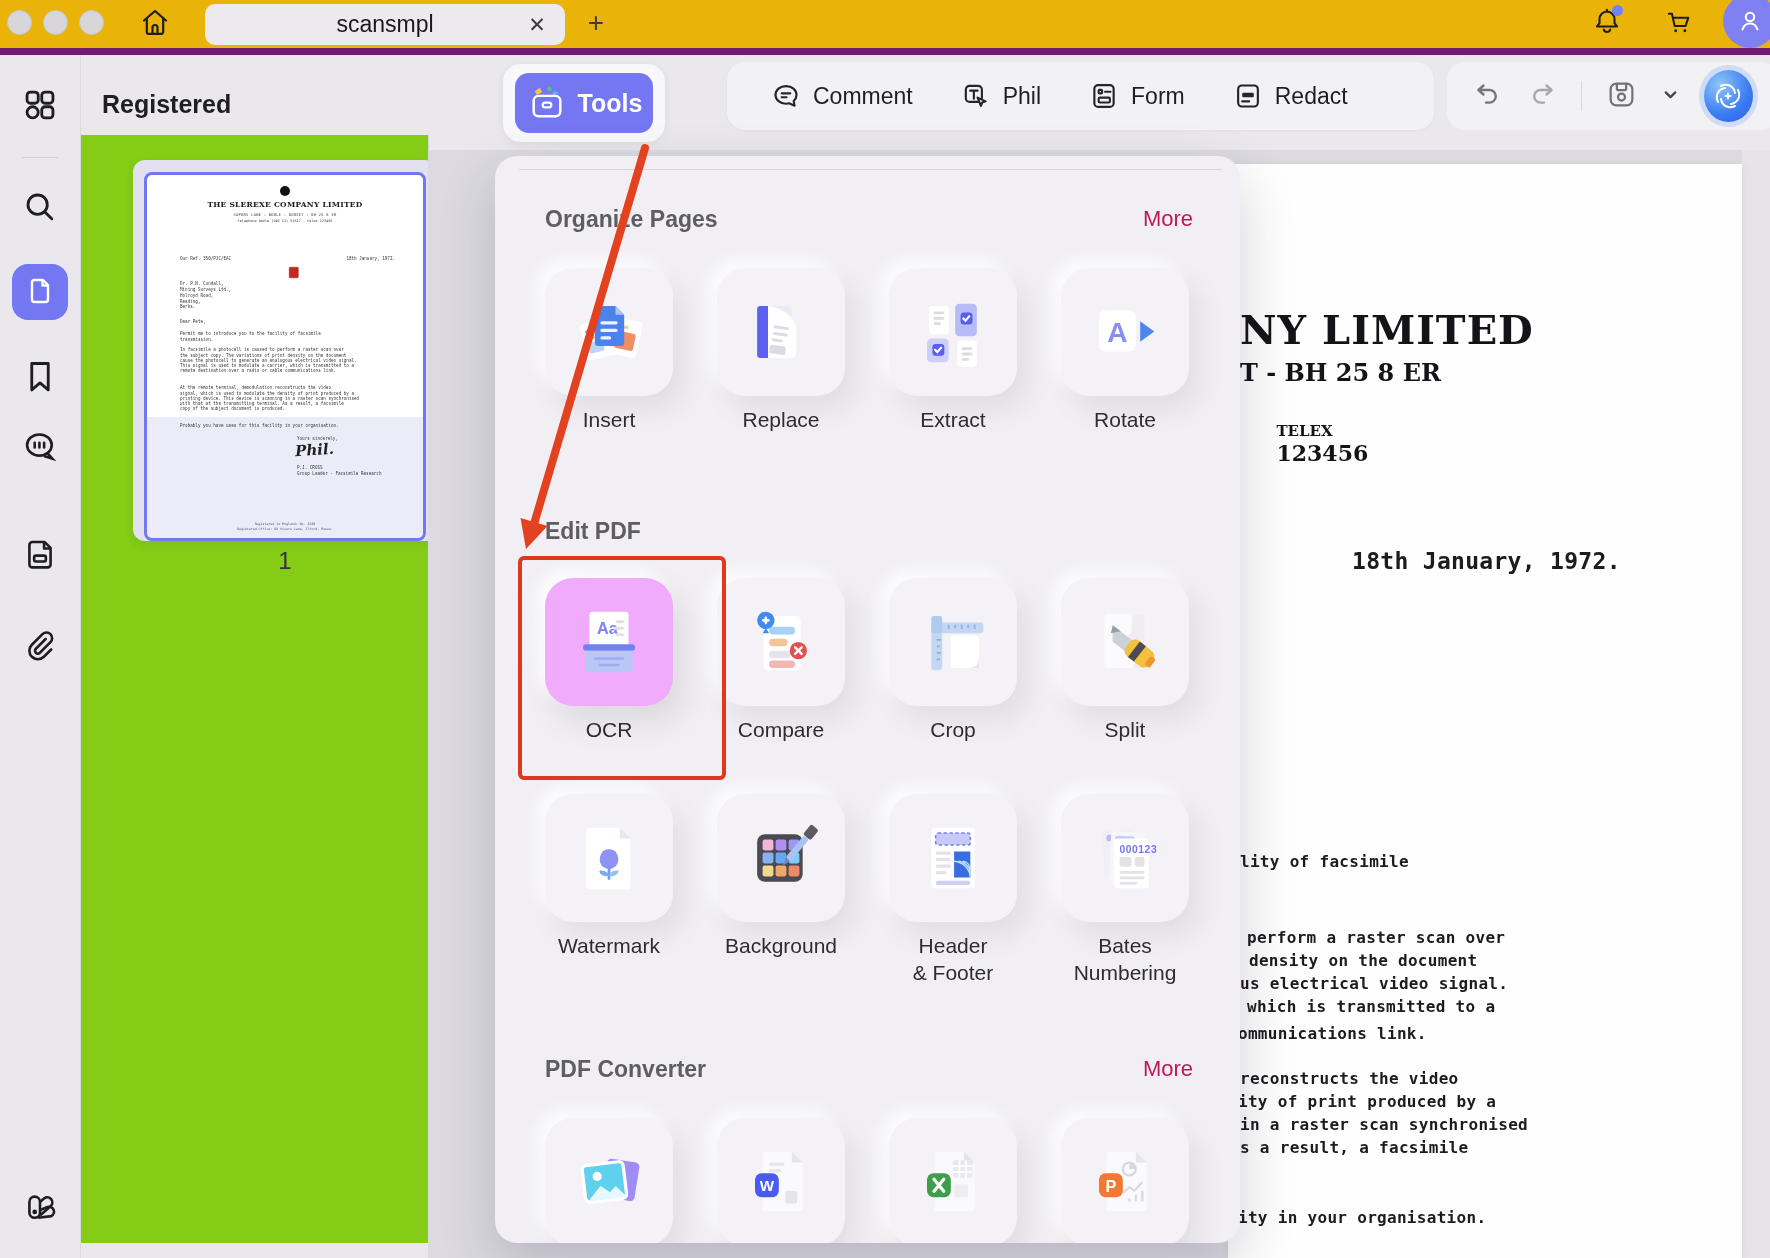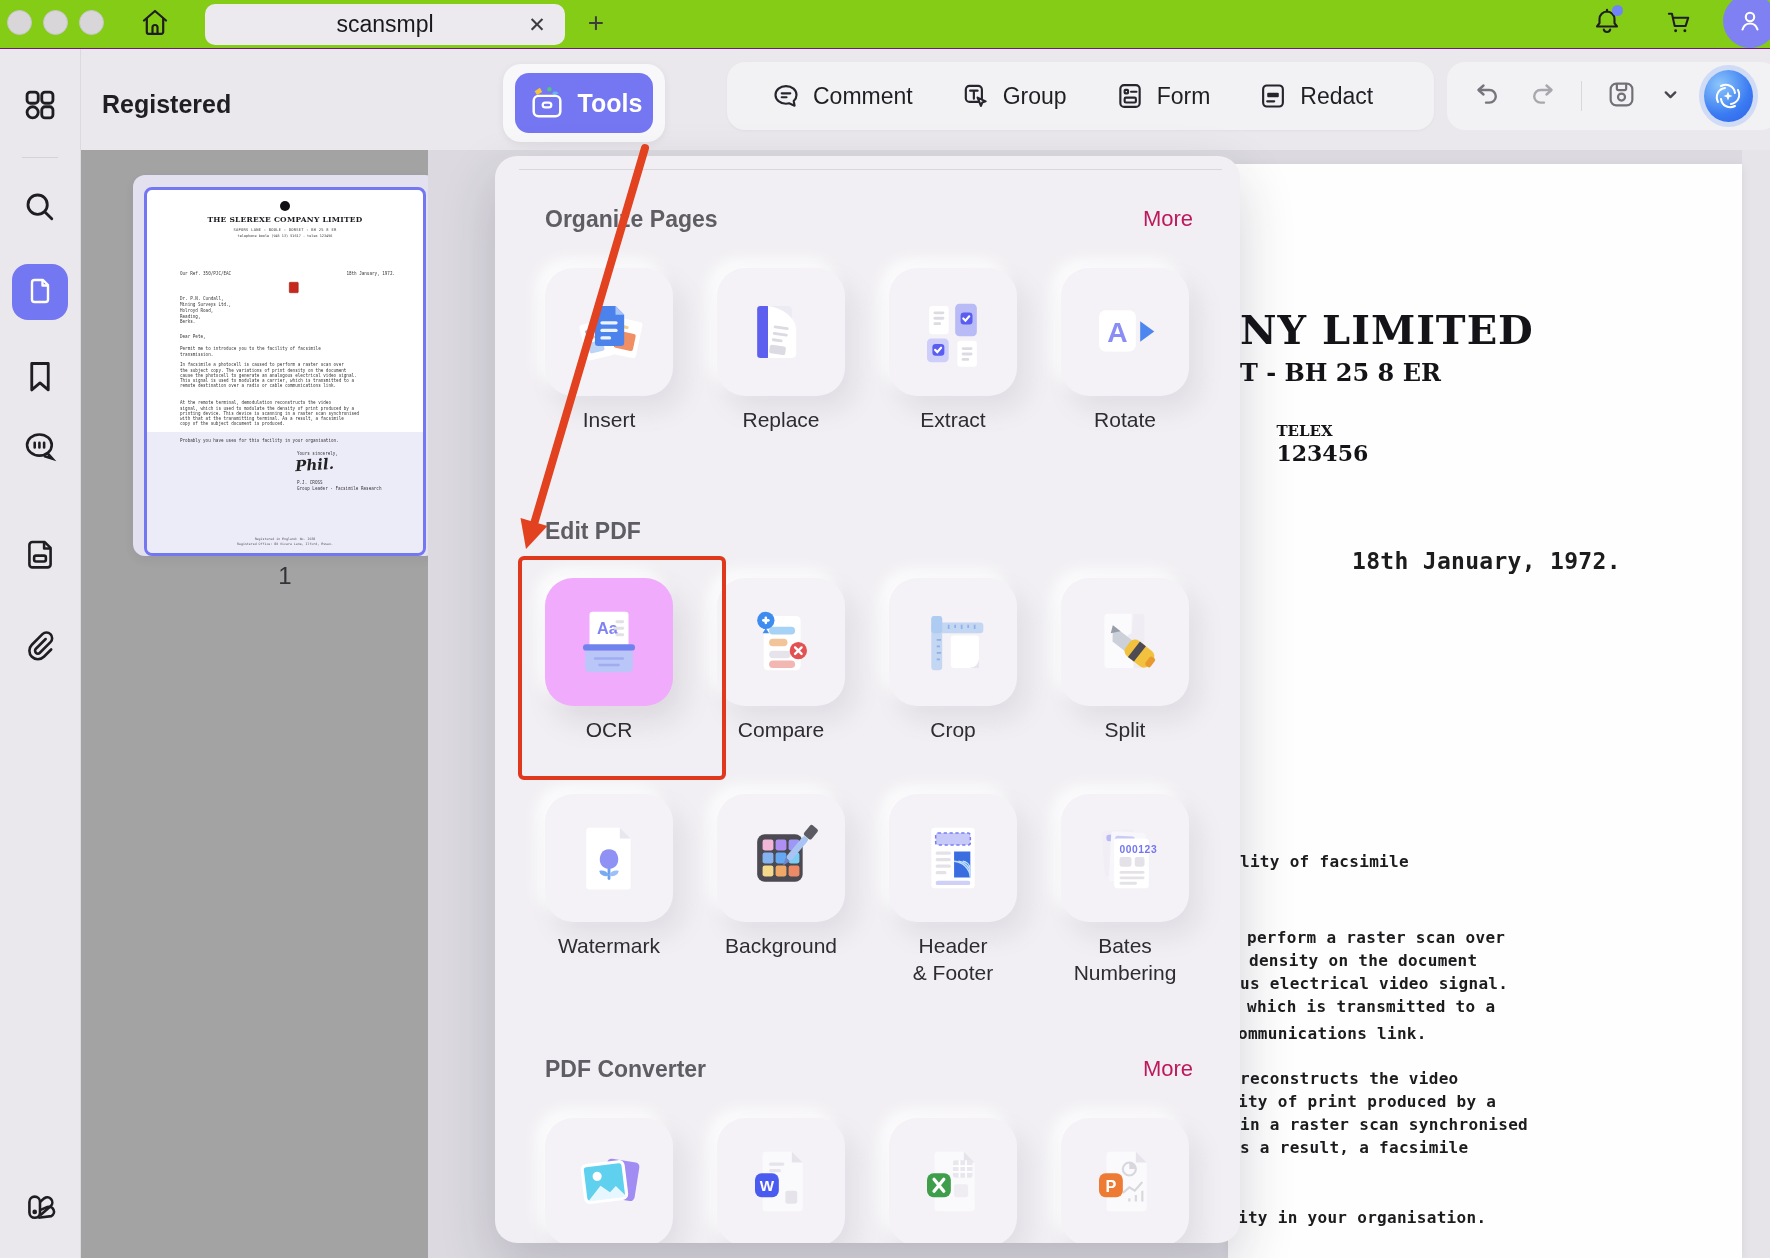--- a/index.html
+++ b/index.html
@@ -1,19 +1,19 @@
 <!DOCTYPE html>
 <html><head>
 <meta charset="utf-8">
 <style>
   html,body{margin:0;padding:0;background:#eae8ec;}
   #app{position:relative;width:1770px;height:1258px;overflow:hidden;
        font-family:"Liberation Sans",sans-serif;background:#eae8ec;color:#222127;}
   
-  .topbar{position:absolute;left:0;top:0;width:1770px;height:48px;background:#84cc16;border-bottom:1px solid #701a75;z-index:5;}
+  .topbar{position:absolute;left:0;top:0;width:1770px;height:48px;background:#eab308;border-bottom:7px solid #701a75;z-index:5;}
   .tlight{position:absolute;top:10px;width:23px;height:23px;border-radius:50%;background:#d8d6d9;border:1px solid #c8c6c9;}
   .home-btn{position:absolute;left:136px;top:4px;width:38px;height:38px;display:flex;align-items:center;justify-content:center;}
   .tab{position:absolute;left:205px;top:4px;width:360px;height:41px;background:#eceaee;border-radius:10px;
        display:flex;align-items:center;justify-content:center;font-size:23px;font-weight:500;color:#19181c;}
   .tab-close{position:absolute;right:16px;top:9px;width:24px;height:24px;font-size:21px;color:#3c3b40;display:flex;align-items:center;justify-content:center;cursor:default;}
   .newtab{position:absolute;left:580px;top:7px;width:32px;height:32px;font-size:28px;color:#3c3b40;display:flex;align-items:center;justify-content:center;font-weight:300;}
   .top-ico{position:absolute;top:4px;width:38px;height:38px;display:flex;align-items:center;justify-content:center;}
   .bell-dot{position:absolute;left:24px;top:1px;width:11px;height:11px;border-radius:50%;background:#6f84f7;}
   .avatar{position:absolute;left:1723px;top:-6px;width:54px;height:54px;border-radius:50%;background:#7f81f3;display:flex;align-items:center;justify-content:center;}
   
@@ -29,21 +29,21 @@
   .rp-divider{width:1px;height:30px;background:#d9d7db;}
   .ai-btn{width:52px;height:52px;border-radius:50%;background:radial-gradient(circle at 32% 28%,#8cc6fb,#3a7bf2 60%,#2f5fe8);
           box-shadow:0 0 0 5px rgba(130,170,250,.30);display:flex;align-items:center;justify-content:center;}
   
   .sidebar{position:absolute;left:0;top:48px;width:80px;height:1210px;background:#eae8ec;border-right:1px solid #dcdade;z-index:4;}
   .sb-ico{position:absolute;left:20px;width:40px;height:40px;display:flex;align-items:center;justify-content:center;}
   .sb-divider{position:absolute;left:22px;width:36px;height:1px;background:#d4d2d6;}
   .sb-active{position:absolute;left:12px;top:216px;width:56px;height:56px;border-radius:16px;background:#7477f2;display:flex;align-items:center;justify-content:center;}
   
   .thumb-title{position:absolute;left:102px;top:90px;font-size:25px;font-weight:700;color:#1f1e23;z-index:5;}
-  .thumbs{position:absolute;left:81px;top:150px;width:347px;height:1108px;border-right:1px solid #d8d6db;background:#a3a3a3;}
+  .thumbs{position:absolute;left:81px;top:135px;width:347px;height:1108px;border-right:1px solid #d8d6db;background:#84cc16;}
   .thumb-card{position:absolute;left:52px;top:25px;width:304px;height:381px;background:#e3e1ef;border-radius:12px;box-shadow:0 4px 10px rgba(60,55,90,.08);}
   .thumb-border{position:absolute;left:11px;top:12px;width:276px;height:363px;border:3px solid #7477f2;border-radius:8px;background:#fff;overflow:hidden;}
   .page-num{position:absolute;left:52px;top:412px;width:304px;text-align:center;font-size:24px;color:#333237;}
   
   .mini-letter{position:absolute;left:0;top:0;width:552px;height:726px;transform:scale(0.5);transform-origin:top left;
                font-family:"DejaVu Sans Mono",monospace;color:#38373c;}
   .ml-tint{position:absolute;left:0;top:484px;width:552px;height:242px;background:#dcdaf3;opacity:.55;}
   .ml-dot{position:absolute;left:266px;top:22px;width:20px;height:20px;border-radius:50%;background:#101014;}
   .ml-company{position:absolute;left:0;top:50px;width:552px;text-align:center;font-family:"DejaVu Serif",serif;font-weight:700;font-size:15px;letter-spacing:.5px;color:#1c1b20;}
   .ml-addr{position:absolute;left:0;top:74px;width:552px;text-align:center;font-size:7.5px;letter-spacing:.5px;}
@@ -263,21 +263,21 @@
         <span>Comment</span>
       </div>
       <div class="mode">
         <span style="display: flex;">
           <svg viewBox="0 0 28 28" fill="none" stroke="#26252b" stroke-width="2" stroke-linecap="round" stroke-linejoin="round">
             <rect x="4.5" y="4.5" width="15" height="15" rx="3.5"></rect>
             <path d="M8.5 9h7M12 9v7.5"></path>
             <path d="M15.5 15.5l7.5 3.5-3.2 1.1-1.2 3.2z" fill="#fff"></path>
           </svg>
         </span>
-        <span>Group</span>
+        <span>Phil</span>
       </div>
       <div class="mode">
         <span style="display: flex;">
           <svg viewBox="0 0 28 28" fill="none" stroke="#26252b" stroke-width="2" stroke-linecap="round" stroke-linejoin="round">
             <rect x="5" y="3.8" width="18" height="20.4" rx="3.5"></rect>
             <rect x="9" y="8.3" width="3.2" height="3.2" rx=".8"></rect>
             <path d="M15 10h5"></path>
             <rect x="9" y="15.5" width="10.5" height="4.6" rx="1.2"></rect>
           </svg>
         </span>

